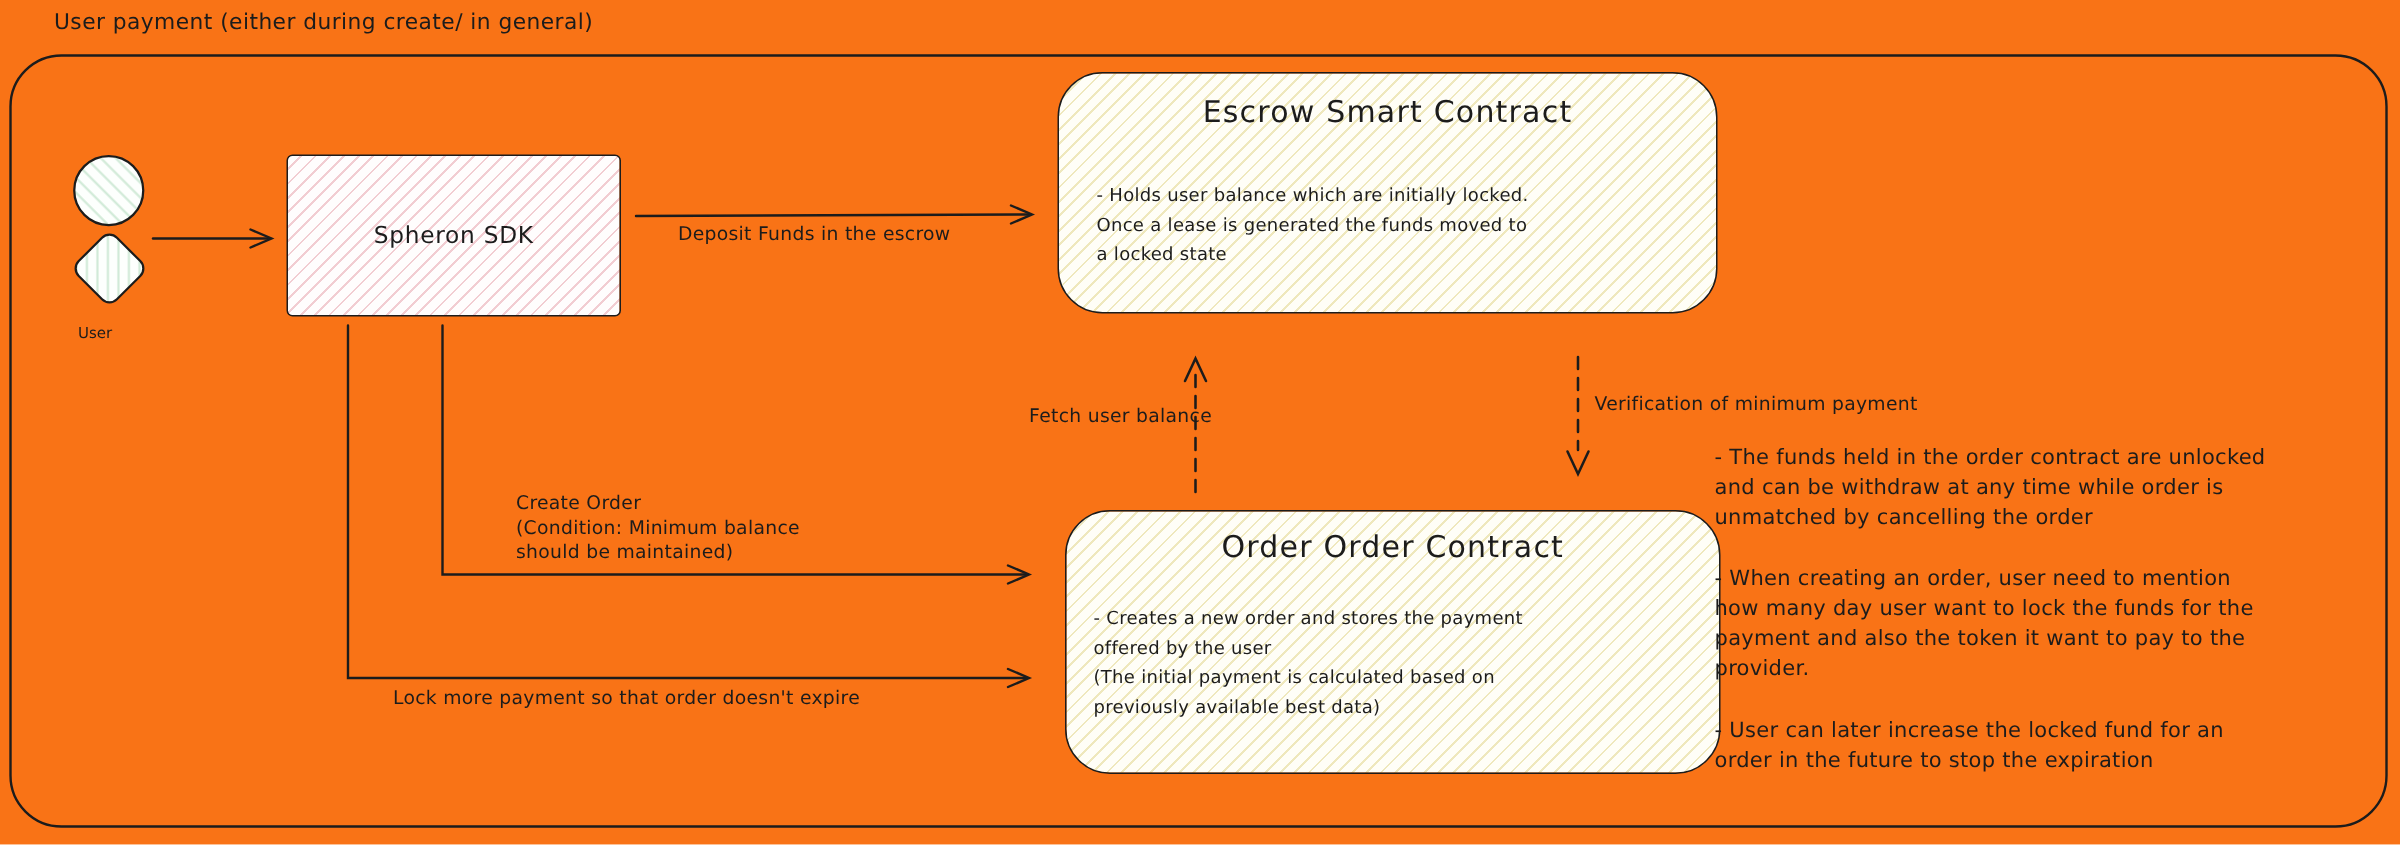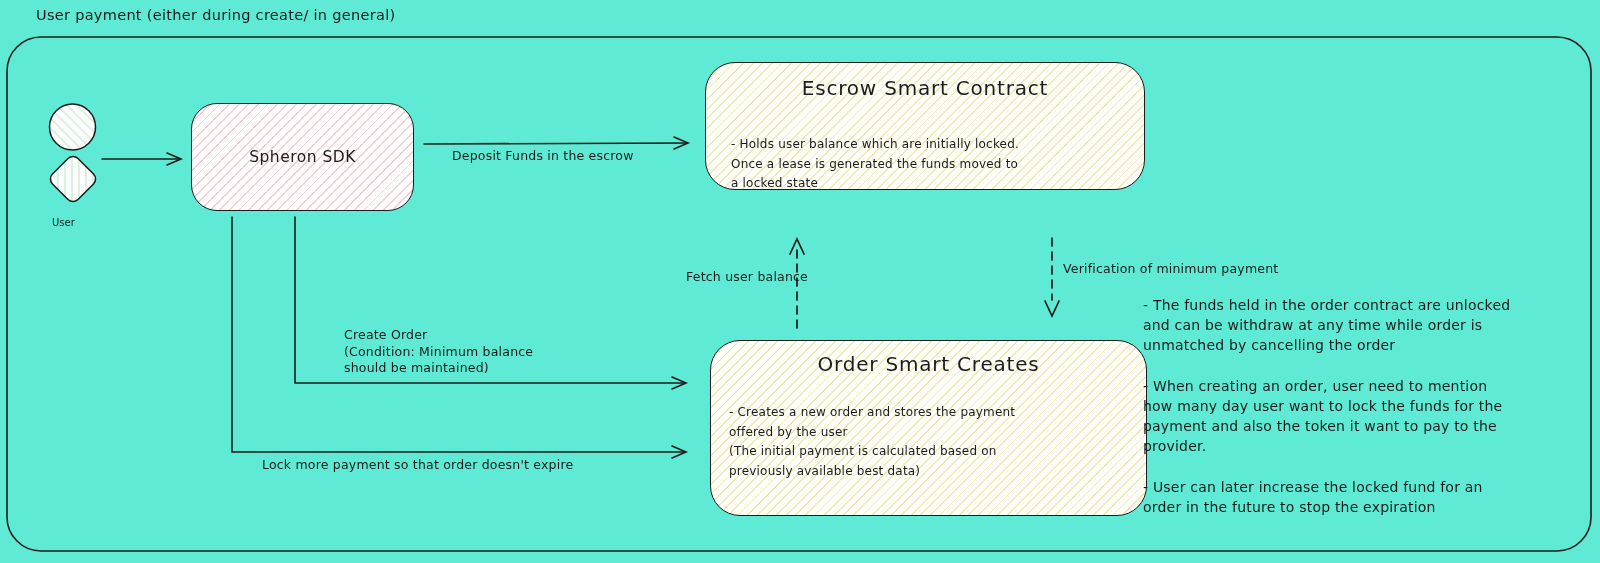--- a/index.html
+++ b/index.html
@@ -1,20 +1,20 @@
 <!DOCTYPE html>
 <html><head>
 <meta charset="utf-8">
 <style>
   * { margin:0; padding:0; box-sizing:border-box; }
   html,body { background:#ffffff; }
   .canvas {
     position:relative;
     width:1600px; height:563px;
-    background:#5eead4;
+    background:#f97316;
     font-family:"DejaVu Sans", sans-serif;
     color:#1c1c1c;
     overflow:hidden;
   }
   svg.layer { position:absolute; left:0; top:0; width:1600px; height:563px; }
 
   .txt { position:absolute; color:#1c1c1c; }
   .pre { white-space:pre-line; }
 
   .diagram-title {
@@ -22,30 +22,30 @@
     font-size:14.5px; letter-spacing:0.3px;
   }
   .user-label { left:52px; top:217px; font-size:10px; }
 
   .node {
     position:absolute;
     border:1.6px solid #1c1c1c;
   }
   .node-sdk {
     left:191px; top:103px; width:223px; height:108px;
-    border-radius:26px;
+    border-radius:4px;
     background:repeating-linear-gradient(135deg, #fffdfd 0px, #fffdfd 5.5px, #f2cdd2 5.5px, #f2cdd2 6.8px);
     display:flex; align-items:center; justify-content:center;
     font-size:15.5px; letter-spacing:0.5px;
   }
   .node-yellow {
     border-radius:30px;
     background:repeating-linear-gradient(135deg, #fffef7 0px, #fffef7 5.5px, #efe8bd 5.5px, #efe8bd 6.8px);
   }
-  .node-escrow { left:705px; top:62px; width:440px; height:128px; }
+  .node-escrow { left:705px; top:48px; width:440px; height:161px; }
   .node-order  { left:710px; top:340px; width:437px; height:176px; }
   .node-title {
     text-align:center;
     font-size:20px; letter-spacing:0.8px;
   }
   .node-escrow .node-title { margin-top:13px; }
   .node-order  .node-title { margin-top:11px; }
   .node-body {
     position:absolute;
     font-size:12px; line-height:19.5px; letter-spacing:0.2px;
@@ -128,21 +128,21 @@
   </div>
 
   <div class="node node-yellow node-escrow">
     <div class="node-title">Escrow Smart Contract</div>
     <div class="node-body">- Holds user balance which are initially locked.
 Once a lease is generated the funds moved to
 a locked state</div>
   </div>
 
   <div class="node node-yellow node-order">
-    <div class="node-title">Order Smart Creates</div>
+    <div class="node-title">Order Order Contract</div>
     <div class="node-body">- Creates a new order and stores the payment
 offered by the user
 (The initial payment is calculated based on
 previously available best data)</div>
   </div>
 
   <div class="txt edge-label lbl-deposit">Deposit Funds in the escrow</div>
 
   <div class="txt edge-label lbl-fetch">Fetch user balance</div>
 

